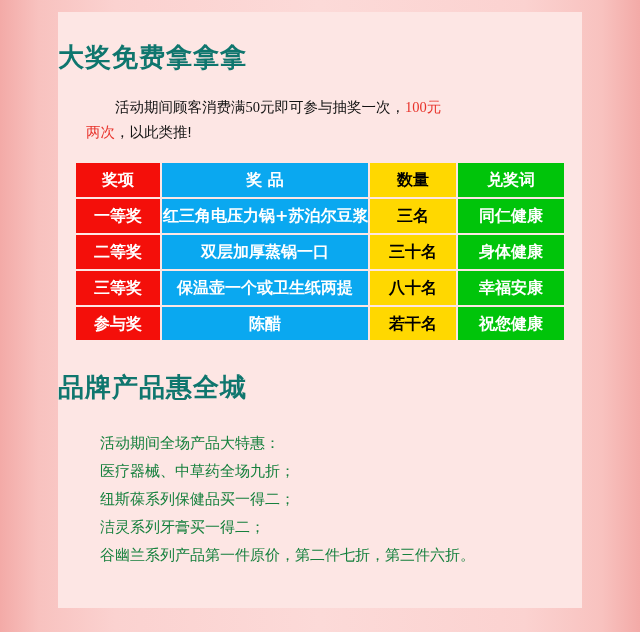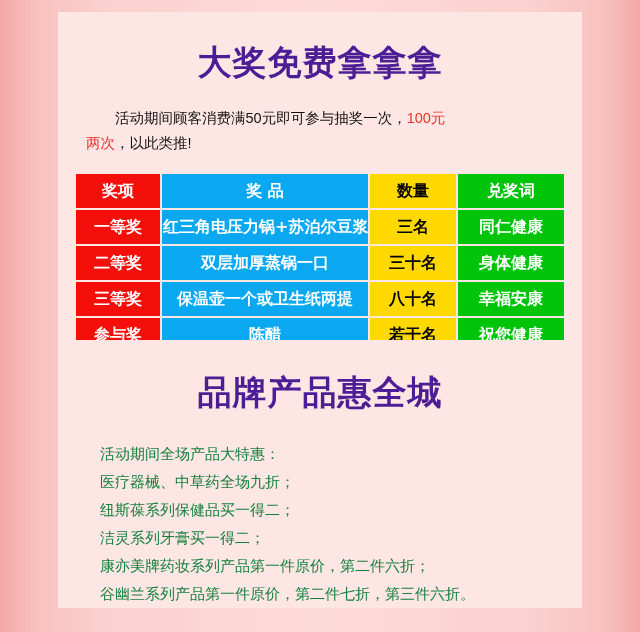--- a/index.html
+++ b/index.html
@@ -31,41 +31,40 @@
     top: 12px;
     height: 330px;
     padding: 14px 0 0 0;
   }
   .card-2 {
     top: 340px;
     height: 268px;
     padding: 14px 0 0 0;
   }
   .title {
-    text-align: center;
-    font-size: 34px;
+    font-size: 26px;
     font-weight: bold;
-    color: #4c1d95;
+    color: #0f766e;
     letter-spacing: 1px;
     font-family: "DejaVu Sans", "Liberation Sans", sans-serif;
   }
   .title-1 { margin-top: 14px; }
   .title-2 { margin-top: 16px; }
 
   .intro {
     margin: 20px 28px 0 28px;
     font-size: 14.5px;
     line-height: 25px;
     color: #111;
     text-align: justify;
   }
   .intro .red {
     color: #e8322a;
   }
-  .intro-line1 { text-indent: 2em; }
+  .intro-line1 { text-indent: 2em; font-family: Liberation Serif, serif; }
 
   table.prize {
     margin: 16px auto 0 auto;
     border-collapse: separate;
     border-spacing: 2px;
     width: 478px;
     table-layout: fixed;
   }
   table.prize td {
     height: 32px;
@@ -163,18 +162,17 @@
   </div>
 
   <div class="card card-2">
     <div class="title title-2">品牌产品惠全城</div>
 
     <ul class="promo-list">
       <li>活动期间全场产品大特惠：</li>
       <li>医疗器械、中草药全场九折；</li>
       <li>纽斯葆系列保健品买一得二；</li>
       <li>洁灵系列牙膏买一得二；</li>
-      <li>康亦美牌药妆系列产品第一件原价，第二件六折；</li>
       <li>谷幽兰系列产品第一件原价，第二件七折，第三件六折。</li>
     </ul>
   </div>
 
 </div>
 
 </body></html>

